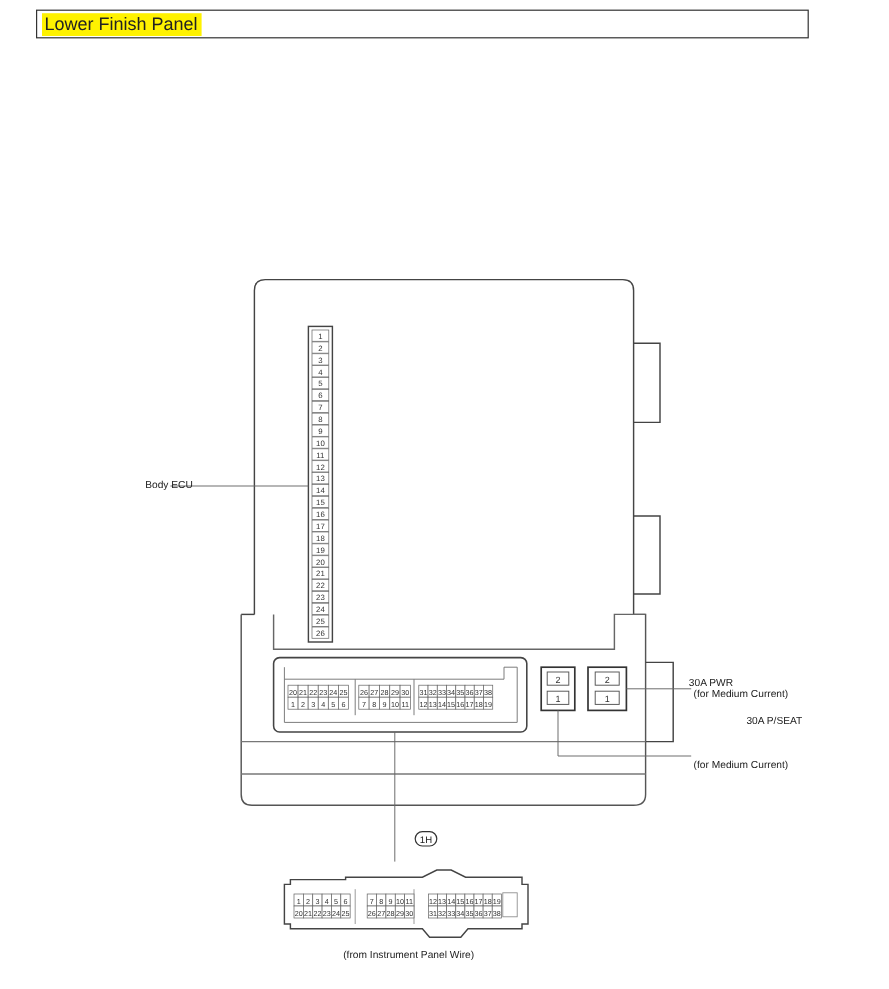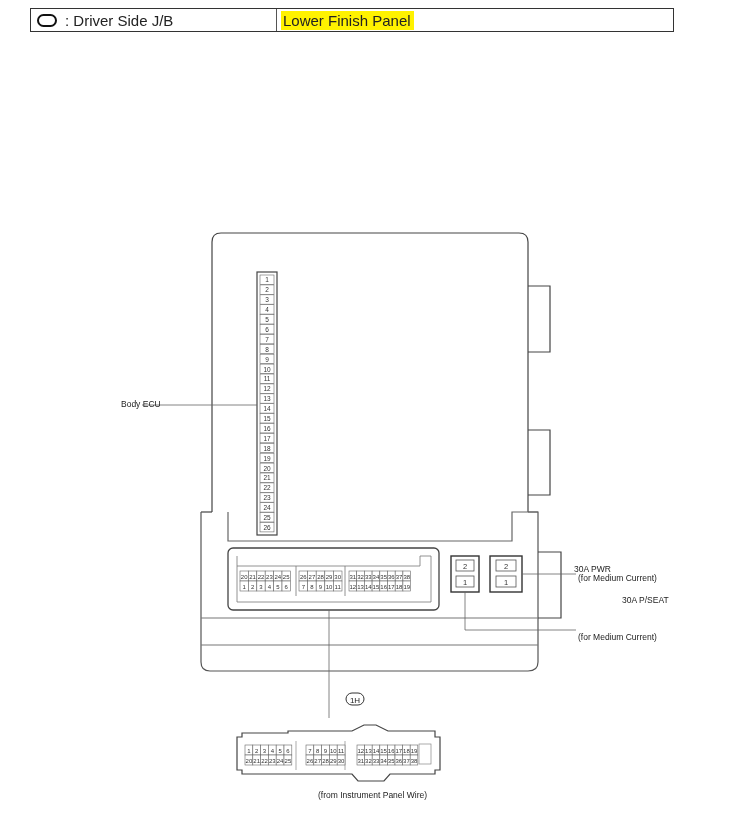--- a/index.html
+++ b/index.html
@@ -9,24 +9,20 @@
   .header-right { flex:1; display:flex; align-items:center; padding-left:4px; font-size:15px; position:relative; }
   .hl { background:#fff200; padding:1px 3px 1px 2px; }
   .oval { display:inline-block; width:16px; height:9px; border:2px solid #111; border-radius:7px; margin-right:8px; }
   svg text { font-family:"Liberation Sans", sans-serif; }
   .lbl { position:absolute; font-size:8.5px; color:#222; line-height:9px; }
 </style>
 </head>
 <body>
 
 <div class="header-bar">
-  <div class="header-left">
-    <span class="oval"></span>
-    <span>: Driver Side J/B</span>
-  </div>
   <div class="header-right">
     <span class="hl">Lower Finish Panel</span>
   </div>
 </div>
 
 <svg id="diagram" width="741" height="824" style="position:absolute;left:0;top:0;" xmlns="http://www.w3.org/2000/svg">
   <g fill="none" stroke="#444" stroke-width="1.2">
 
     <path d="M212 512 L212 242 Q212 233 221 233 L519 233 Q528 233 528 242 L528 512"></path>
 
@@ -290,13 +286,13 @@
         <text x="414" y="763" font-size="6" text-anchor="middle" fill="#333">38</text>
       </g>
   </g>
 </svg>
 
 <div class="lbl" style="left:97px;top:400px;font-size:8.5px;margin-left:24px;">Body ECU</div>
 <div class="lbl" style="left:574px;top:565px;">30A PWR</div>
 <div class="lbl" style="left:578px;top:574px;">(for Medium Current)</div>
 <div class="lbl" style="left:578px;top:596px;margin-left:44px;">30A P/SEAT</div>
 <div class="lbl" style="left:578px;top:633px;">(for Medium Current)</div>
-<div class="lbl" style="left:286px;top:791px;margin-left:32px;">(from Instrument Panel Wire)</div>
+<div class="lbl" style="left:286px;top:791px;">(from Instrument Panel Wire)</div>
 
 </body></html>

